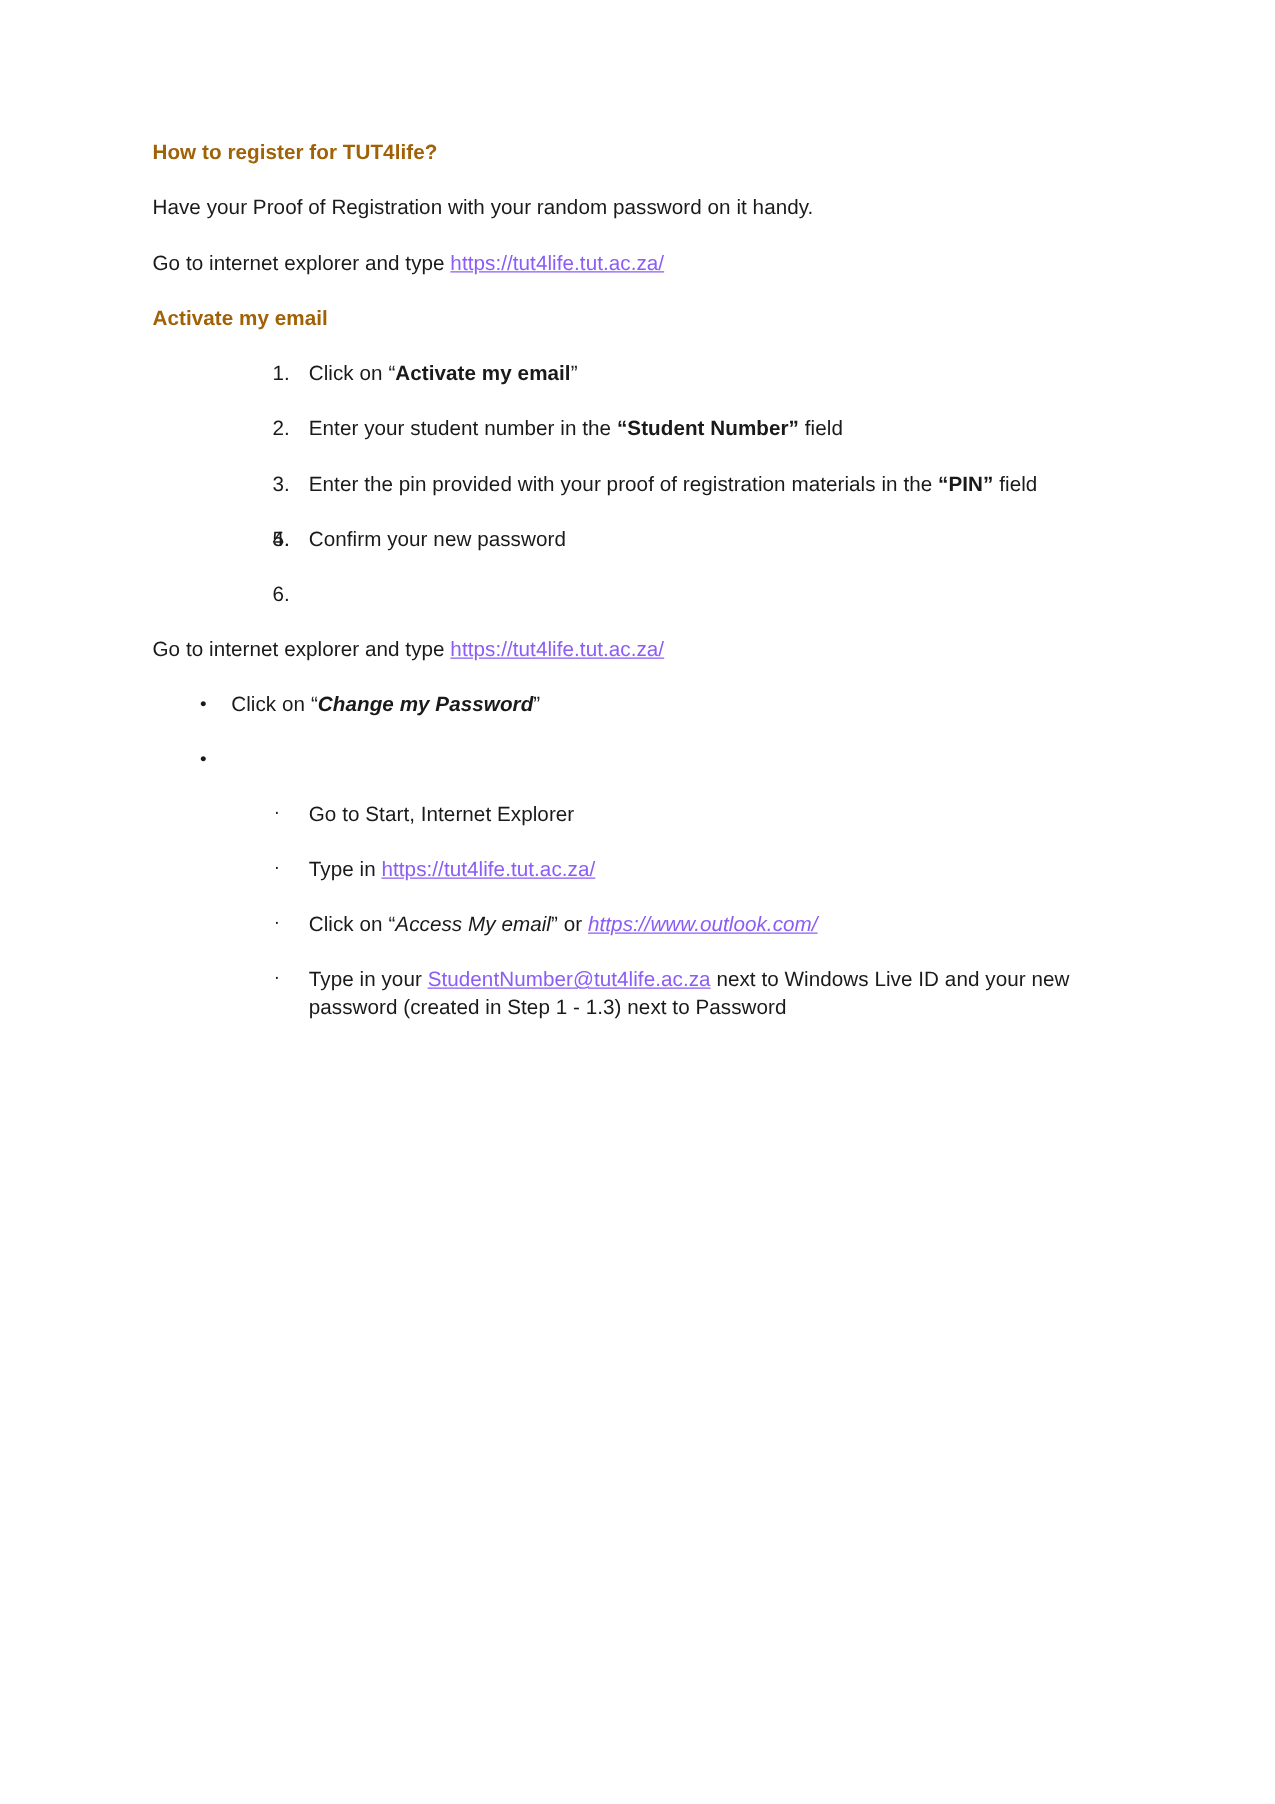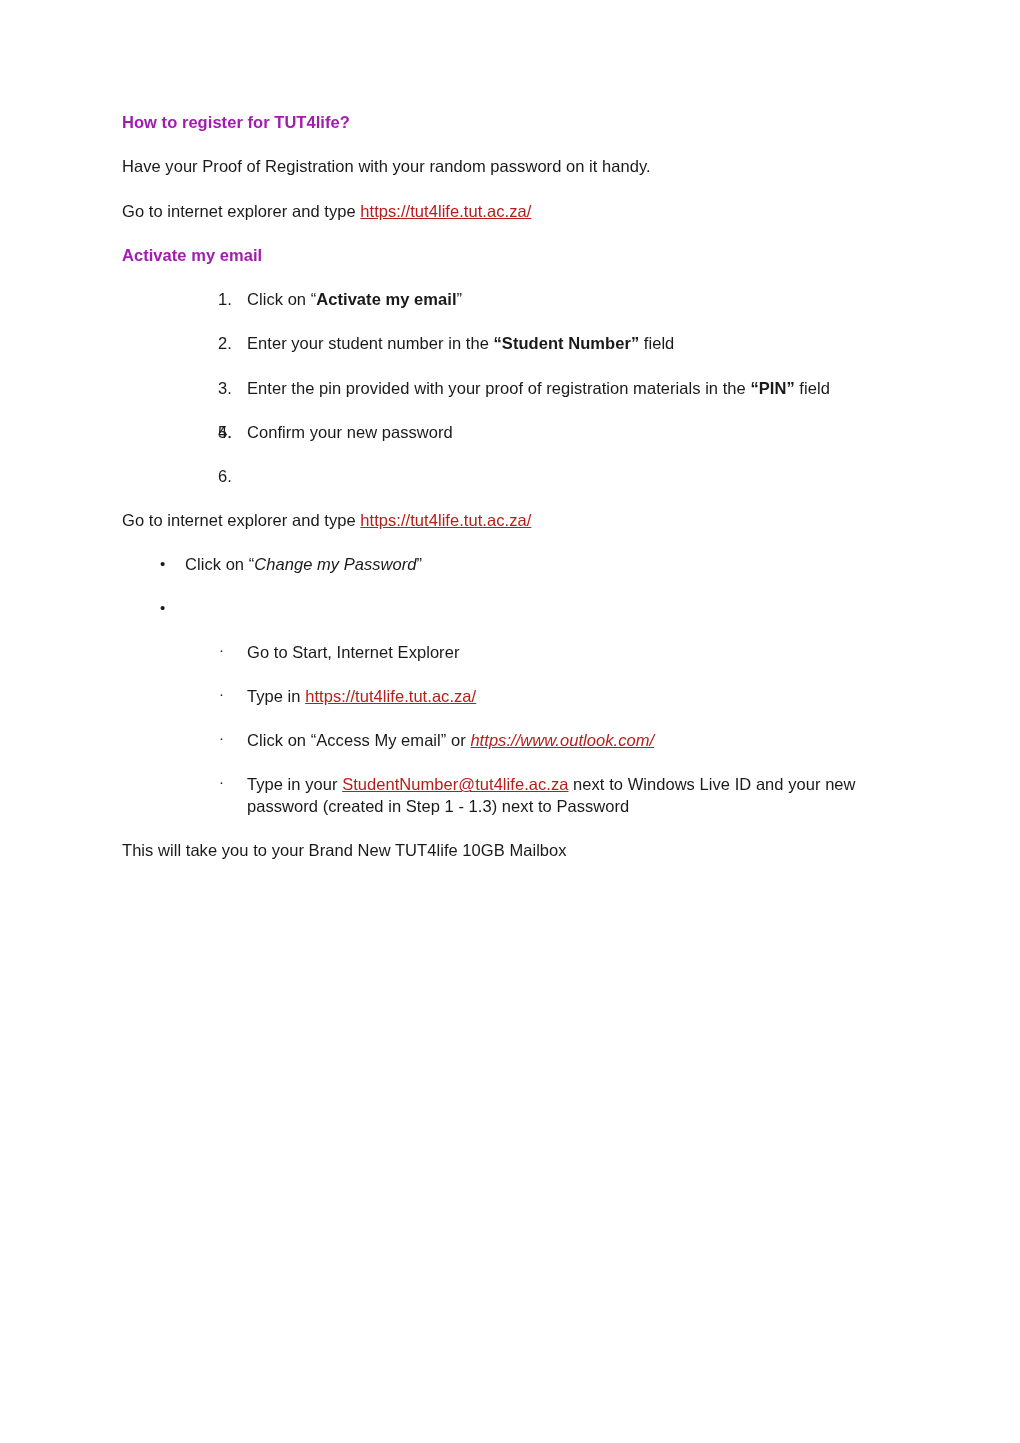--- a/index.html
+++ b/index.html
@@ -28,21 +28,21 @@
   }
   p.para {
     margin: 0 0 22.5px 0;
     font-size: 16.5px;
     line-height: 1.32;
     color: #1a1a1a;
     letter-spacing: 0.05px;
   }
   p.para.bold {
     font-weight: bold;
-    color: #a21caf;
+    color: #a16207;
   }
   p.spacer {
     margin: 0 0 22.5px 0;
     font-size: 16.5px;
     line-height: 1.32;
     height: 21px;
   }
   .list {
     margin: 0;
     padding: 0;
@@ -79,24 +79,24 @@
     font-size: 15px;
     line-height: 1.1;
   }
   li.item.dotted {
     padding-left: 125px;
   }
   li.empty {
     min-height: 21px;
   }
   .b { font-weight: bold; }
-  .i { }
-  .bi { font-weight: normal; font-style: italic; }
+  .i { font-style: italic; }
+  .bi { font-weight: bold; font-style: italic; }
   a.link {
-    color: #b91c1c;
+    color: #8b5cf6;
     text-decoration: underline;
     text-underline-offset: 1px;
   }
   a.link.i { font-style: italic; }
 </style>
 </head>
 <body>
 
 <div class="page">
   <div class="doc-body">
@@ -154,16 +154,15 @@
         <span class="marker">·</span><span>Type in </span><a class="link" href="#">https://tut4life.tut.ac.za/</a>
       </li>
       <li class="item dotted">
         <span class="marker">·</span><span>Click on  “</span><span class="i">Access My email</span><span>” or </span><a class="link i" href="#">https://www.outlook.com/</a>
       </li>
       <li class="item dotted">
         <span class="marker">·</span><span>Type in your </span><a class="link" href="#">StudentNumber@tut4life.ac.za</a><span> next to Windows Live ID and your new password (created in Step 1 - 1.3) next to Password</span>
       </li>
     </ul>
 
-    <p class="para">This will take you to your Brand New TUT4life 10GB Mailbox</p>
 
   </div>
 </div>
 
 </body></html>

